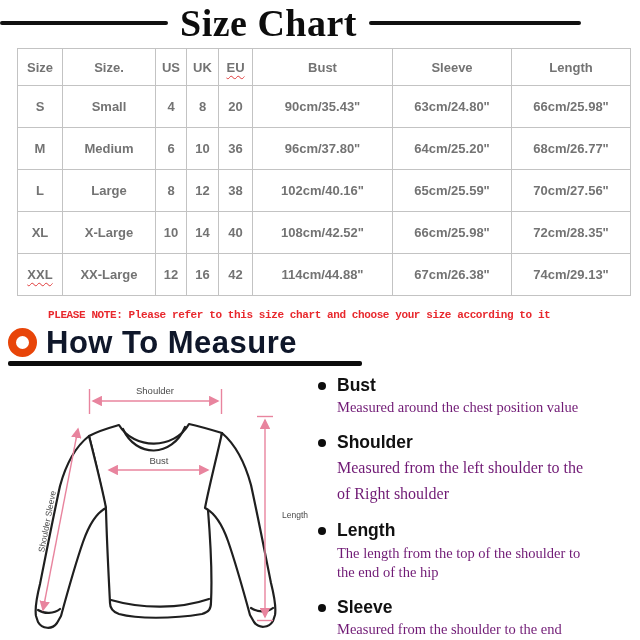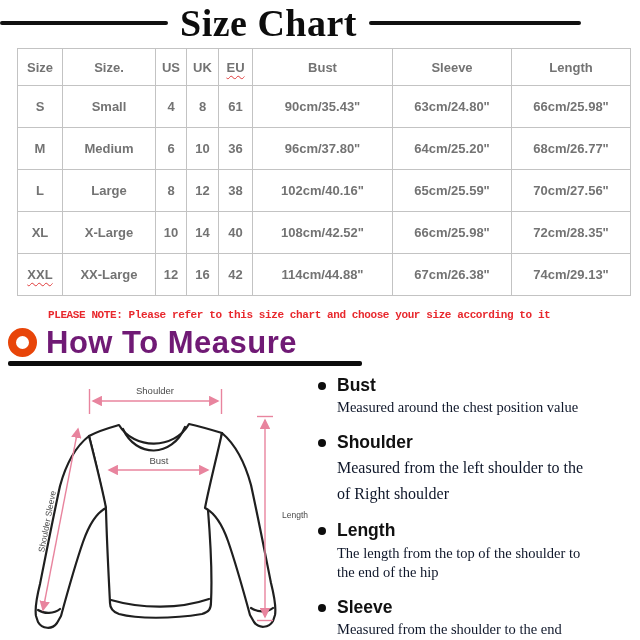--- a/index.html
+++ b/index.html
@@ -28,33 +28,33 @@
         text-underline-offset:3px;}
 
   
   .note{position:absolute;left:48px;top:309px;margin:0;
         font-family:"Liberation Mono",monospace;font-weight:bold;
         font-size:11px;letter-spacing:-0.4px;color:#e8282d;white-space:nowrap;}
 
   
   .htm-row{position:absolute;left:8px;top:327px;display:flex;align-items:center;gap:9px;}
   .donut{width:13px;height:13px;border:8px solid #e84509;border-radius:50%;background:#fff;}
-  .htm-title{margin:0;font-size:31px;font-weight:bold;color:#701a75;
+  .htm-title{margin:0;font-size:31px;font-weight:bold;color:#0f172a;
              letter-spacing:0.5px;line-height:1;}
   .underline-bar{position:absolute;left:8px;top:361px;width:354px;height:5px;
                  background:#0c0c0c;border-radius:2px;}
 
   
   .measure-section{position:absolute;left:0;top:372px;width:640px;height:268px;}
   .diagram{position:absolute;left:2px;top:0;width:312px;height:268px;}
   .measure-list{position:absolute;left:318px;top:4px;width:312px;}
   .m-item{display:flex;gap:11px;margin-bottom:15px;}
   .dot{flex:0 0 auto;width:8px;height:8px;border-radius:50%;background:#0d0d0d;margin-top:6px;}
   .m-item h3{margin:0 0 3px 0;font-size:17.5px;font-weight:bold;color:#111;line-height:1.1;}
-  .desc{margin:0;white-space:pre-line;color:#0f172a;}
+  .desc{margin:0;white-space:pre-line;color:#701a75;}
   .desc.serif{font-family:"Liberation Serif",serif;font-size:14.5px;line-height:1.35;}
   .desc.mono{font-family:Liberation Serif, serif;font-size:16px;line-height:1.6;}
 </style>
 </head>
 <body>
 
 <div class="page">
 
   <header class="title-row">
     <span class="rule rule-left"></span>
@@ -84,21 +84,21 @@
           <th>Sleeve</th>
           <th>Length</th>
         </tr>
       </thead>
     <tbody id="size-table-body">
         <tr>
           <td>S</td>
           <td>Small</td>
           <td>4</td>
           <td>8</td>
-          <td>61</td>
+          <td>20</td>
           <td>90cm/35.43"</td>
           <td>63cm/24.80"</td>
           <td>66cm/25.98"</td>
         </tr>
         <tr>
           <td>M</td>
           <td>Medium</td>
           <td>6</td>
           <td>10</td>
           <td>36</td>

